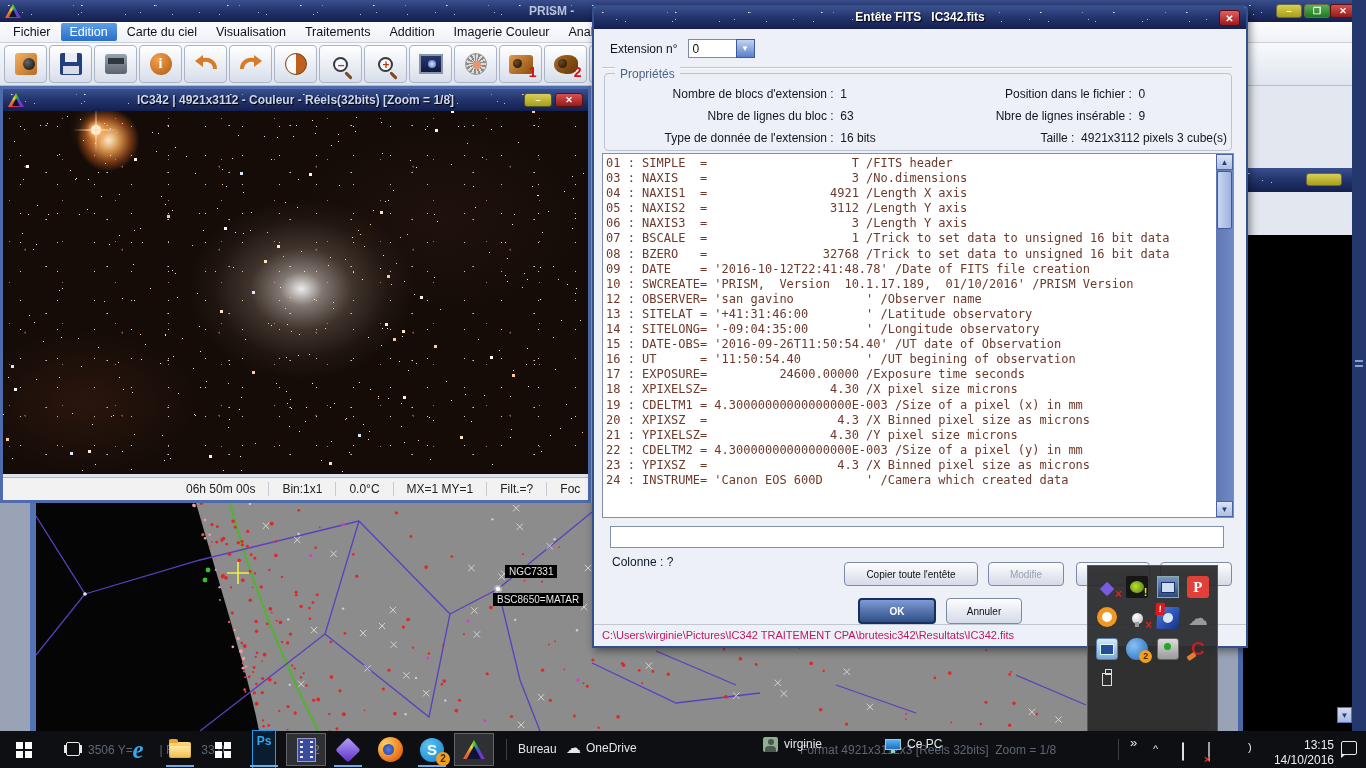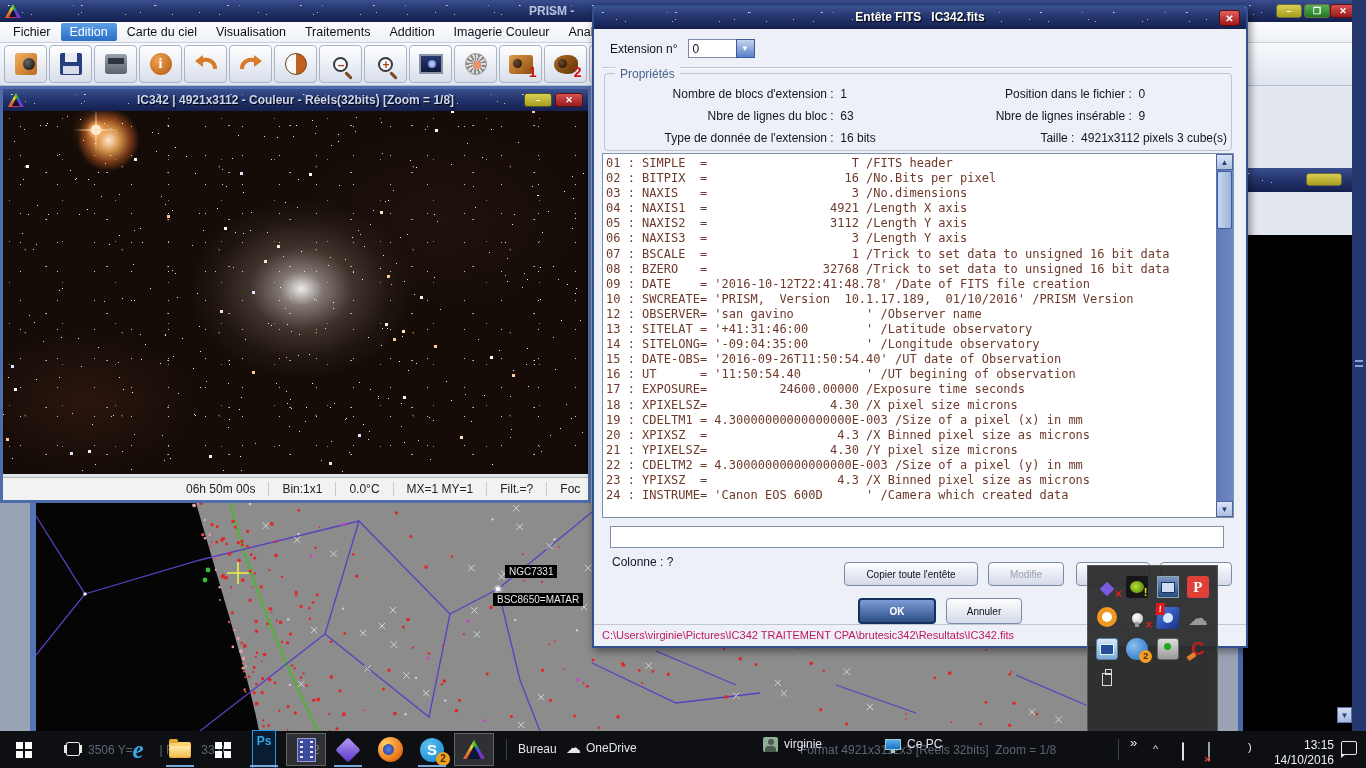--- a/index.html
+++ b/index.html
@@ -682,21 +682,20 @@
           <div class="prop-cell"><span class="pl">Nombre de blocs d'extension</span><span class="pm"> :  </span><span class="pv">1</span></div>
           <div class="prop-cell c2"><span class="pl">Position dans le fichier</span><span class="pm"> :  </span><span class="pv">0</span></div>
           <div class="prop-cell"><span class="pl">Nbre de lignes du bloc</span><span class="pm"> :  </span><span class="pv">63</span></div>
           <div class="prop-cell c2"><span class="pl">Nbre de lignes insérable</span><span class="pm"> :  </span><span class="pv">9</span></div>
           <div class="prop-cell"><span class="pl">Type de donnée de l'extension</span><span class="pm"> :  </span><span class="pv">16 bits</span></div>
           <div class="prop-cell c2"><span class="pl">Taille</span><span class="pm"> :  </span><span class="pv">4921x3112 pixels 3 cube(s)</span></div>
         </div>
     </div>
     <div id="fits-list">
       <div class="fl">01 : SIMPLE  =                    T /FITS header</div>
-        <div class="fl">02 : BITPIX  =                   16 /No.Bits per pixel</div>
         <div class="fl">03 : NAXIS   =                    3 /No.dimensions</div>
         <div class="fl">04 : NAXIS1  =                 4921 /Length X axis</div>
         <div class="fl">05 : NAXIS2  =                 3112 /Length Y axis</div>
         <div class="fl">06 : NAXIS3  =                    3 /Length Y axis</div>
         <div class="fl">07 : BSCALE  =                    1 /Trick to set data to unsigned 16 bit data</div>
         <div class="fl">08 : BZERO   =                32768 /Trick to set data to unsigned 16 bit data</div>
         <div class="fl">09 : DATE    = '2016-10-12T22:41:48.78' /Date of FITS file creation</div>
         <div class="fl">10 : SWCREATE= 'PRISM,  Version  10.1.17.189,  01/10/2016' /PRISM Version</div>
         <div class="fl">12 : OBSERVER= 'san gavino          ' /Observer name</div>
         <div class="fl">13 : SITELAT = '+41:31:46:00        ' /Latitude observatory</div>

